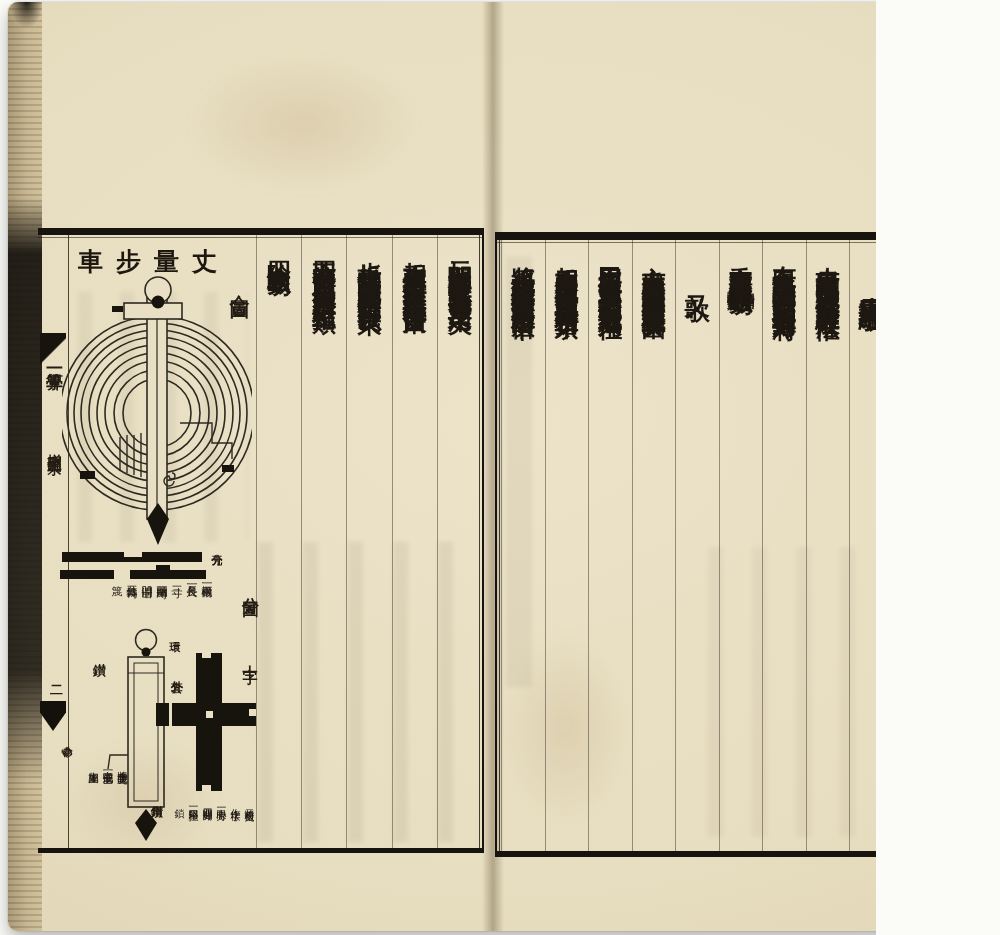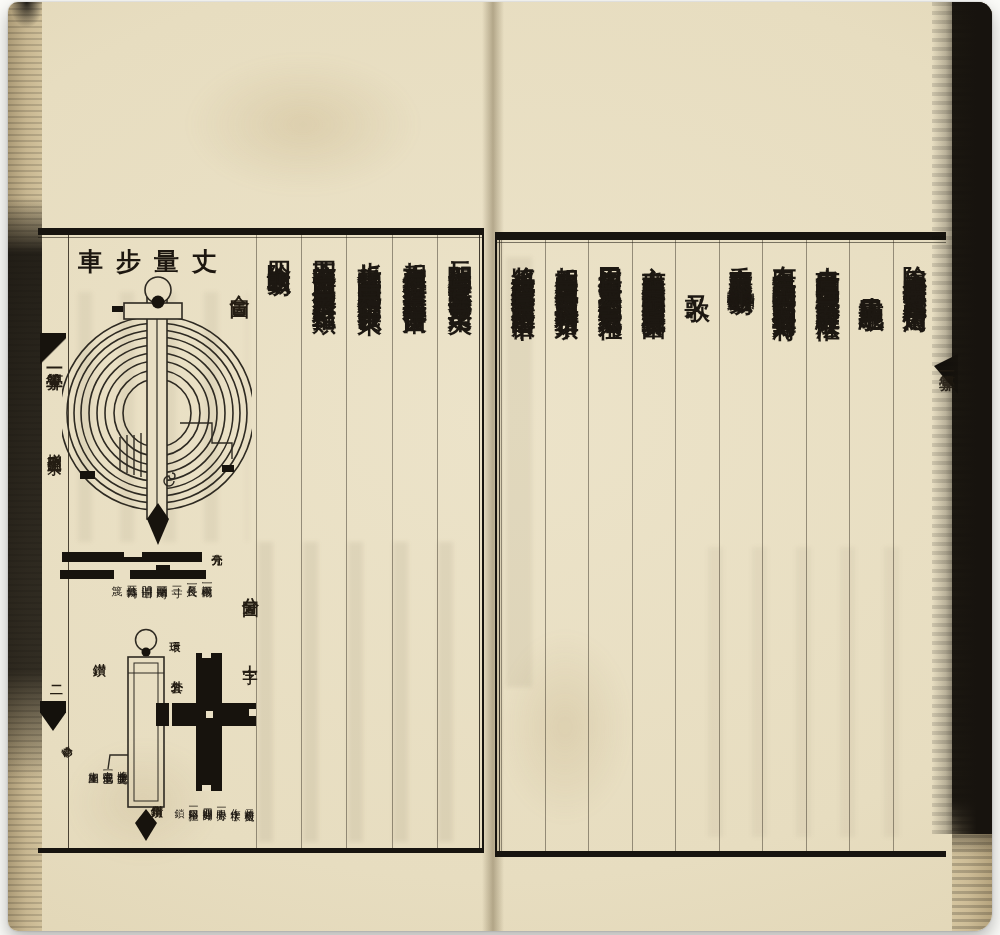--- a/index.html
+++ b/index.html
@@ -1,16 +1,16 @@
 <!DOCTYPE html>
 <html><head>
 <meta charset="utf-8">
 <style>
   html,body{margin:0;padding:0;background:#fbfbf8;}
-  .scene{position:relative;width:1000px;height:935px;background:#fbfbf8;overflow:hidden;
+  .scene{position:relative;width:876px;height:935px;background:#fbfbf8;overflow:hidden;
          font-family:"DejaVu Serif", serif;color:#1d1710;}
   .book{position:absolute;left:8px;top:2px;width:984px;height:929px;
         background:radial-gradient(120% 90% at 50% 45%, #ece3c9 0%, #e7ddc0 55%, #dccfac 100%);
         border-radius:10px 14px 18px 10px;
         box-shadow:0 8px 18px rgba(0,0,0,.28), 0 0 2px rgba(0,0,0,.25);overflow:hidden;}
   
   .edge-left{position:absolute;left:0;top:0;width:34px;height:100%;
     background:linear-gradient(to right,#ab9a76,#c8b791 55%,#d2c29c);}
   .edge-left .ink{position:absolute;inset:0;
     background:

